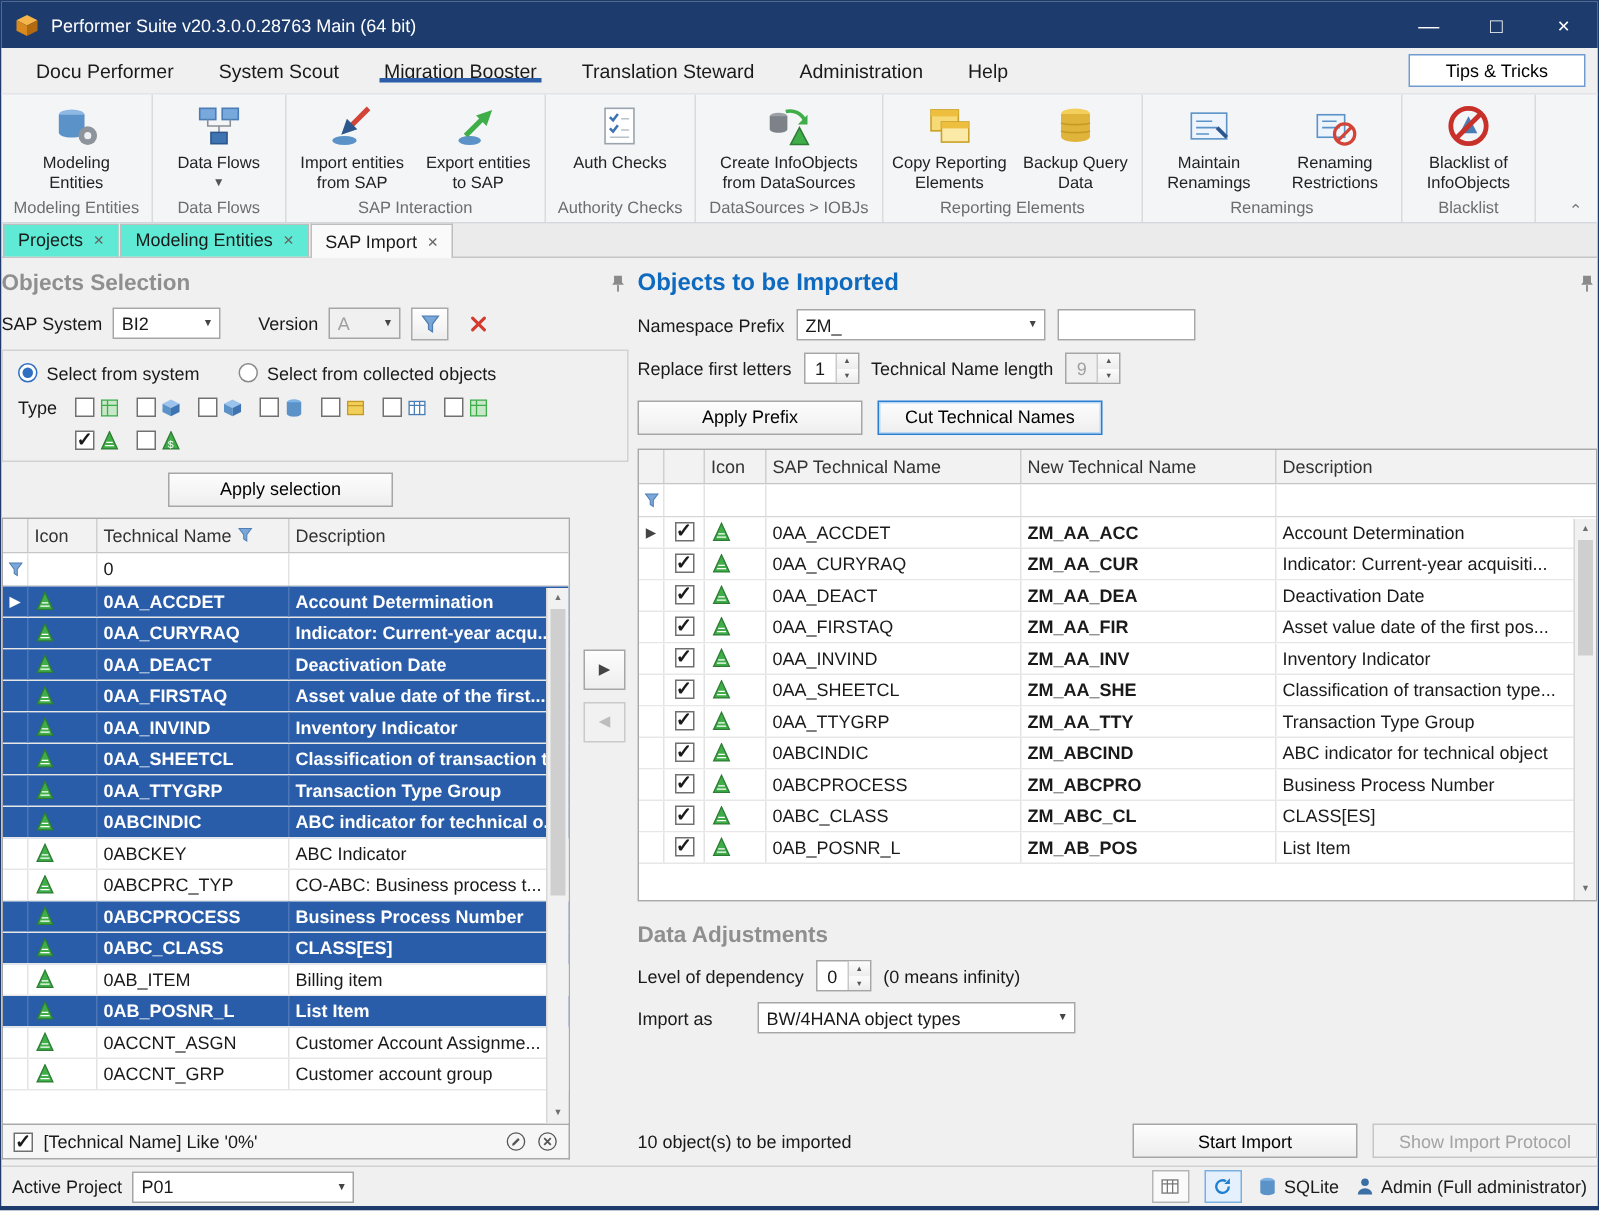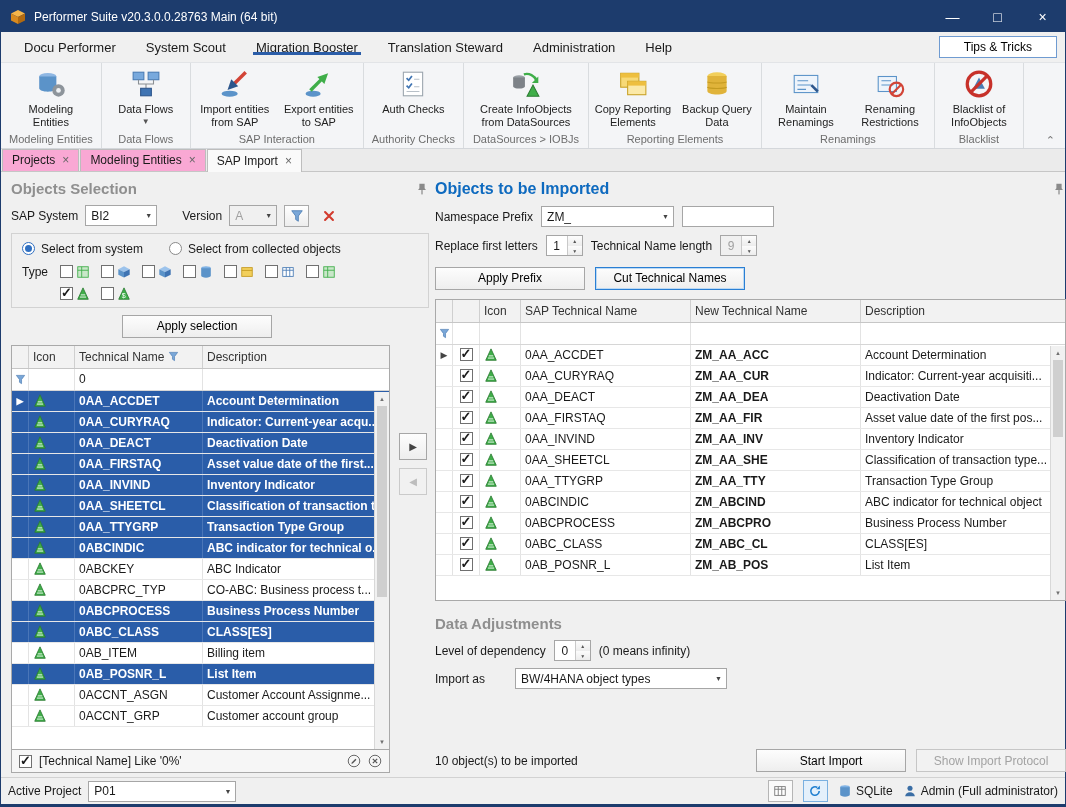--- a/index.html
+++ b/index.html
@@ -21,24 +21,24 @@
 .ribbon-groups{display:flex}
 .rgroup{display:flex;flex-direction:column;border-right:1px solid #d9dcdf;padding-top:2px}
 .rbtns{display:flex;flex:1;align-items:stretch;padding:0 3px;gap:2px;justify-content:center}
 .rbtn{width:82px;padding:4px 2px 2px;display:flex;flex-direction:column;align-items:center;text-align:center;font-size:11px;line-height:1.18;color:#222;cursor:default}
 .rbtn .ico{width:30px;height:30px;margin-bottom:4px}
 .chev{color:#555;font-size:8px;margin-top:1px}
 .rgrouplabel{height:17px;text-align:center;color:#6d6d6d;font-size:11px;line-height:16px;white-space:nowrap;padding:0 8px}
 .ribbon-collapse{position:absolute;right:10px;bottom:1px;color:#777;font-size:11px}
 .tabstrip{height:23px;flex:0 0 auto;background:#ebebeb;border-bottom:1px solid #c6c6c6;display:flex;align-items:flex-end;padding-left:1px}
 #tabs{display:flex}
-.tab{display:flex;align-items:center;gap:7px;padding:0 9px;border:1px solid #bdbdbd;border-bottom:none;background:#f9a8d4;margin-right:1px;height:22px;white-space:nowrap;cursor:default}
+.tab{display:flex;align-items:center;gap:7px;padding:0 9px;border:1px solid #bdbdbd;border-bottom:none;background:#5eead4;margin-right:1px;height:22px;white-space:nowrap;cursor:default}
 .tab.active{background:#fafafa;height:23px;margin-bottom:-1px;z-index:2}
 .tclose{color:#666;font-size:12px}
-.main{flex:1;display:flex;padding:4px 10px;gap:6px;min-height:0;background:#f0f0f0}
+.main{flex:1;display:flex;padding:4px 0;gap:6px;min-height:0;background:#f0f0f0}
 .left-panel{width:418px;flex:0 0 auto;display:flex;flex-direction:column;min-height:0}
 .panel-head{display:flex;align-items:center;height:26px;flex:0 0 auto}
 .panel-title{font-weight:bold}
 .panel-title.gray{color:#8f8f8f;font-size:15px}
 .panel-title.blue{color:#0e6abf;font-size:16px}
 .pin{margin-left:auto}
 .sysrow{display:flex;align-items:center;gap:7px;height:28px;flex:0 0 auto}
 .combo{display:inline-flex;align-items:center;justify-content:space-between;background:#fff;border:1px solid #a6a6a6;height:21px;padding-left:5px;white-space:nowrap}
 .combo .arr{width:15px;text-align:center;font-size:7px;color:#444}
 .combo.disabled{background:#f0f0f0;color:#a0a0a0}
@@ -721,21 +721,21 @@
 
     <div class="right-panel">
       <div class="panel-head">
         <div class="panel-title blue">Objects to be Imported</div>
         <svg class="ico pin">
             <use href="#i-pin"></use>
           </svg>
       </div>
       <div class="prefix-row">
         <span>Namespace Prefix</span>
-        <div class="combo" style="width:133px">
+        <div class="combo" style="width:166px">
           <span>ZM_</span>
             <span class="arr">▼</span>
         </div>
         <input class="textbox" value="" style="">
       </div>
       <div class="replace-row">
         <span>Replace first letters</span>
         <div class="spin">
           <span class="val">1</span>
           <span class="sp-btns">

